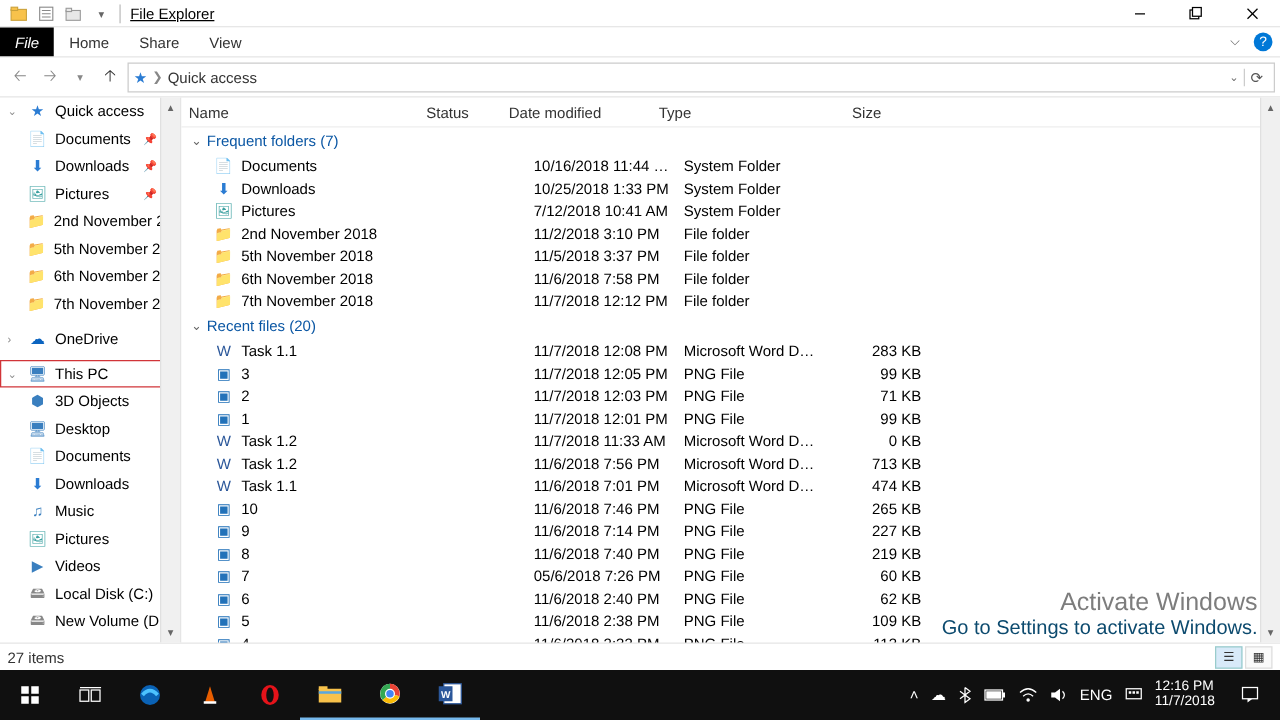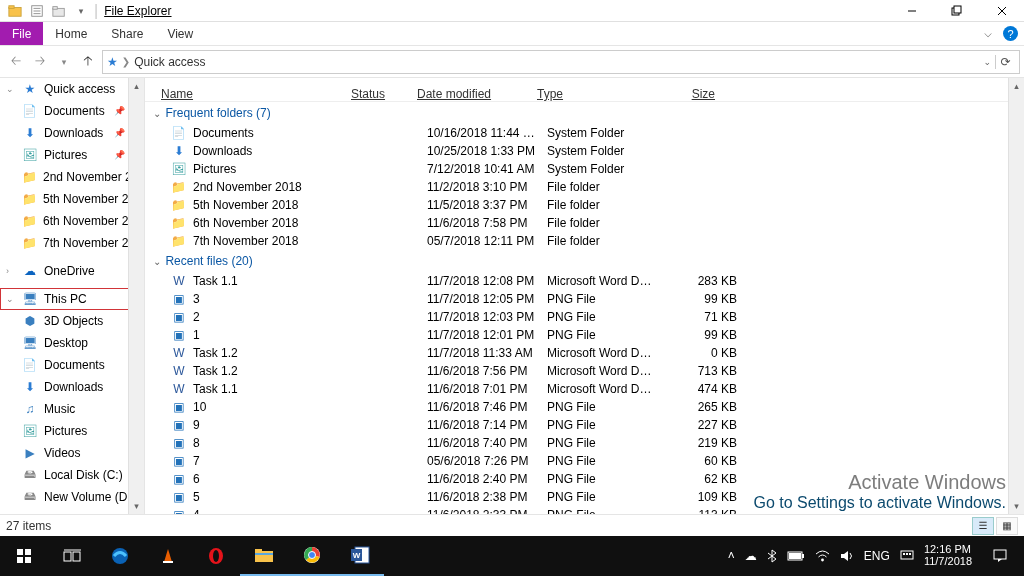--- a/index.html
+++ b/index.html
@@ -11,21 +11,21 @@
   .titlebar .qat .qbtn { width: 22px; height: 22px; display: flex; align-items: center; justify-content: center; font-size: 11px; color: #333; }
   .titlebar .app-icon { width: 18px; height: 18px; display:flex; align-items:center; justify-content:center;}
   .titlebar .title { font-size: 12px; color: #000; padding-left: 4px; flex: 0 0 auto; text-decoration: underline; }
   .titlebar .spacer { flex: 1; }
   .titlebar .win-controls { display: flex; }
   .titlebar .win-controls .wc { width: 45px; height: 22px; display: flex; align-items: center; justify-content: center; font-size: 11px; color: #000; }
 
   
   .tabstrip { height: 24px; background: #fff; display: flex; align-items: stretch; border-bottom: 1px solid #e5e5e5; }
   .tabstrip .tab { padding: 0 12px; font-size: 12px; color: #333; display: flex; align-items: center; cursor: default; }
-  .tabstrip .tab.file { background: #a21caf; color: #fff; }
+  .tabstrip .tab.file { background: #000000; color: #fff; font-style: italic; }
   .tabstrip .help { margin-left: auto; display:flex; align-items:center; gap:4px; padding-right:6px;}
   .tabstrip .help .h { width: 22px; height:22px; display:flex; align-items:center; justify-content:center; font-size:12px; color:#555;}
   .tabstrip .help .q { color:#fff; background:#0078d7; border-radius:50%; width:15px; height:15px; font-size:11px;}
 
   
   .addrbar { height: 32px; display: flex; align-items: center; gap: 2px; padding: 3px 4px; border-bottom: 1px solid #e5e5e5; }
   .addrbar .nav { display: flex; gap: 0; }
   .addrbar .nav .nbtn { width: 24px; height: 24px; display:flex; align-items:center; justify-content:center; color:#888; font-size:13px;}
   .addrbar .nav .nbtn.enabled { color:#333; }
   .addrbar .crumbs { flex: 1; border: 1px solid #ccc; height: 24px; display:flex; align-items:center; padding:0 4px; gap:4px; font-size:12px; color:#333;}
@@ -48,21 +48,21 @@
   .nav-item .pin { font-size:9px; color:#555; margin-left:auto; margin-right:18px;}
   .nav-item .chev { width:10px; font-size:9px; color:#888; display:inline-block;}
   .nav-item .icn { width:16px; height:16px; display:inline-flex; align-items:center; justify-content:center; font-size:12px;}
 
   
   .content { flex:1; overflow:hidden; position:relative;}
   .content .scrollhint2 { position:absolute; right:0; top:0; bottom:0; width:16px; background:#f0f0f0; border-left:1px solid #e0e0e0;}
   .content .scrollhint2 .up,.content .scrollhint2 .down{height:16px; display:flex; align-items:center; justify-content:center; font-size:9px; color:#666;}
   .content .scrollhint2 .down{position:absolute; bottom:0; width:100%;}
 
-  .colheaders { height:24px; display:flex; align-items:flex-end; border-bottom:1px solid #eee; font-size:12px; color:#333; padding-left:10px;text-decoration:underline;}
+  .colheaders { height:24px; display:flex; align-items:center; border-bottom:1px solid #eee; font-size:12px; color:#333; }
   .colheaders .col { padding:0 6px; }
   .col.name { width:190px;}
   .col.status { width:66px;}
   .col.date { width:120px;}
   .col.type { width:120px;}
   .col.size { width:70px; text-align:right;}
 
   .group { font-size:12px; color:#0b57a4; padding:4px 0 4px 8px; display:flex; align-items:center; gap:4px;}
   .group .gch { font-size:10px; color:#666;}
 
@@ -366,21 +366,21 @@
     <span class="c name">6th November 2018</span>
     <span class="c status"></span>
     <span class="c date">11/6/2018 7:58 PM</span>
     <span class="c type">File folder</span>
     <span class="c size"></span>
   </div>
         <div class="row">
     <span class="ic i-folder">📁</span>
     <span class="c name">7th November 2018</span>
     <span class="c status"></span>
-    <span class="c date">05/7/2018 12:11 PM</span>
+    <span class="c date">11/7/2018 12:12 PM</span>
     <span class="c type">File folder</span>
     <span class="c size"></span>
   </div>
       </div>
 
     <div class="group">
       <span class="gch">⌄</span>
       <span>Recent files (20)</span>
     </div>
     <div id="rows-recent">

